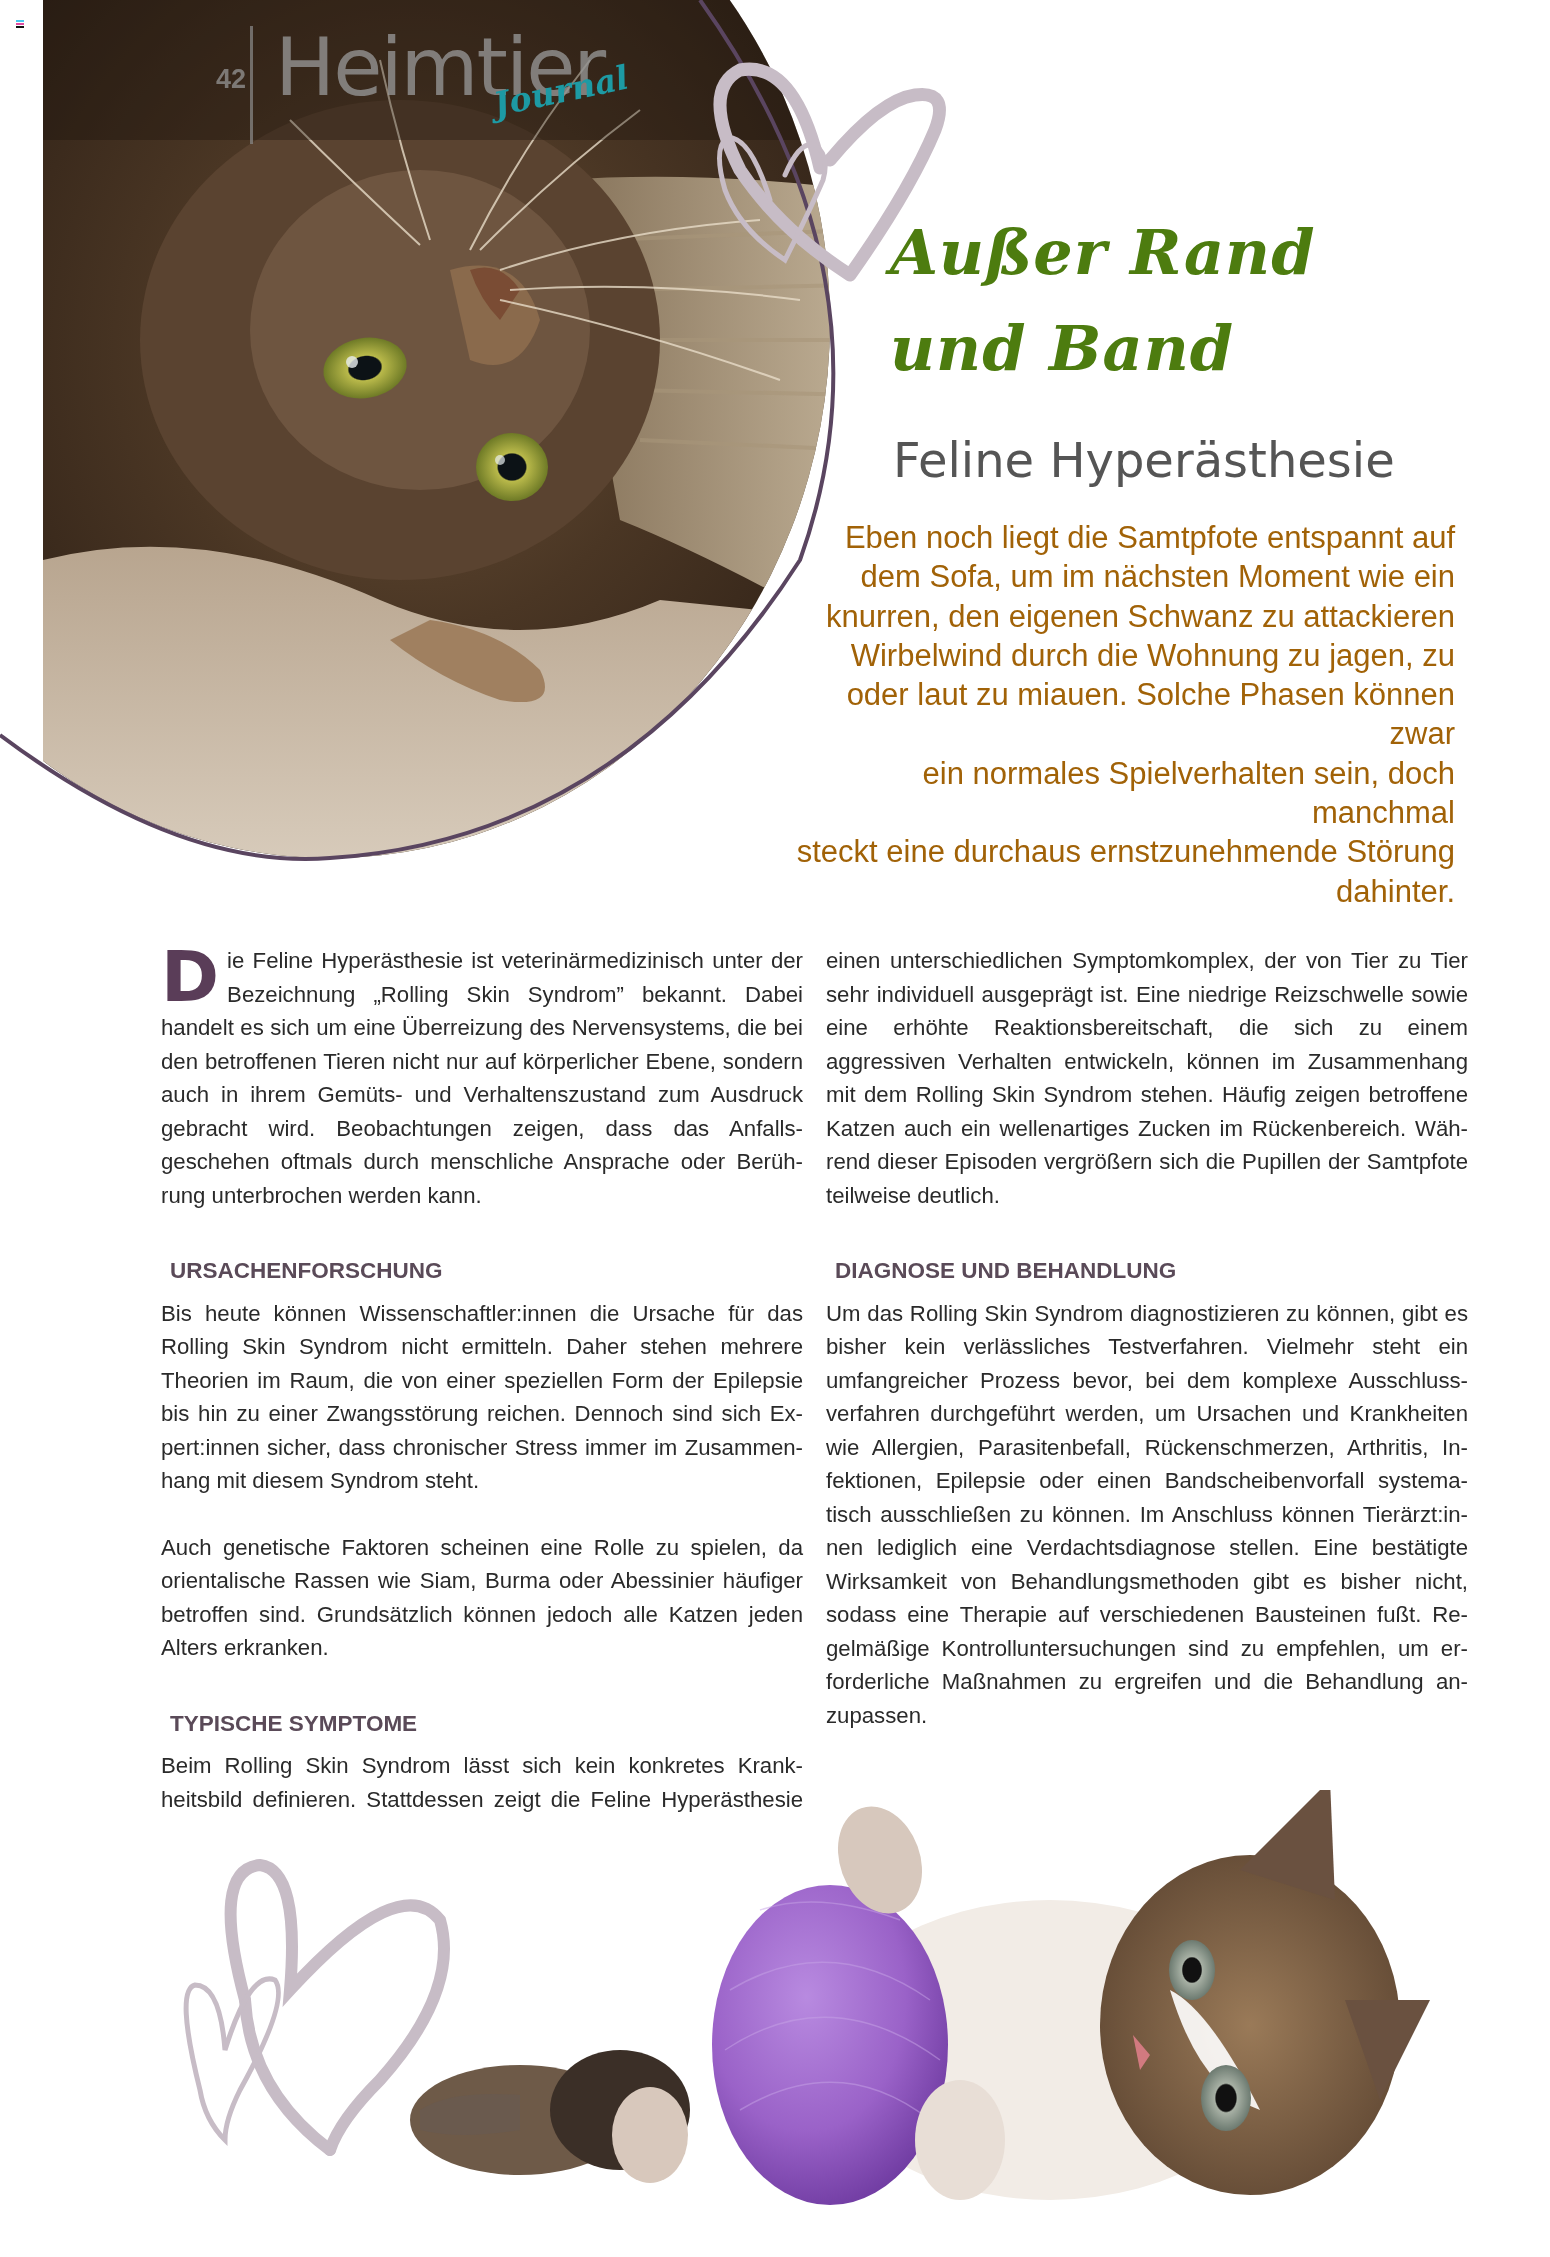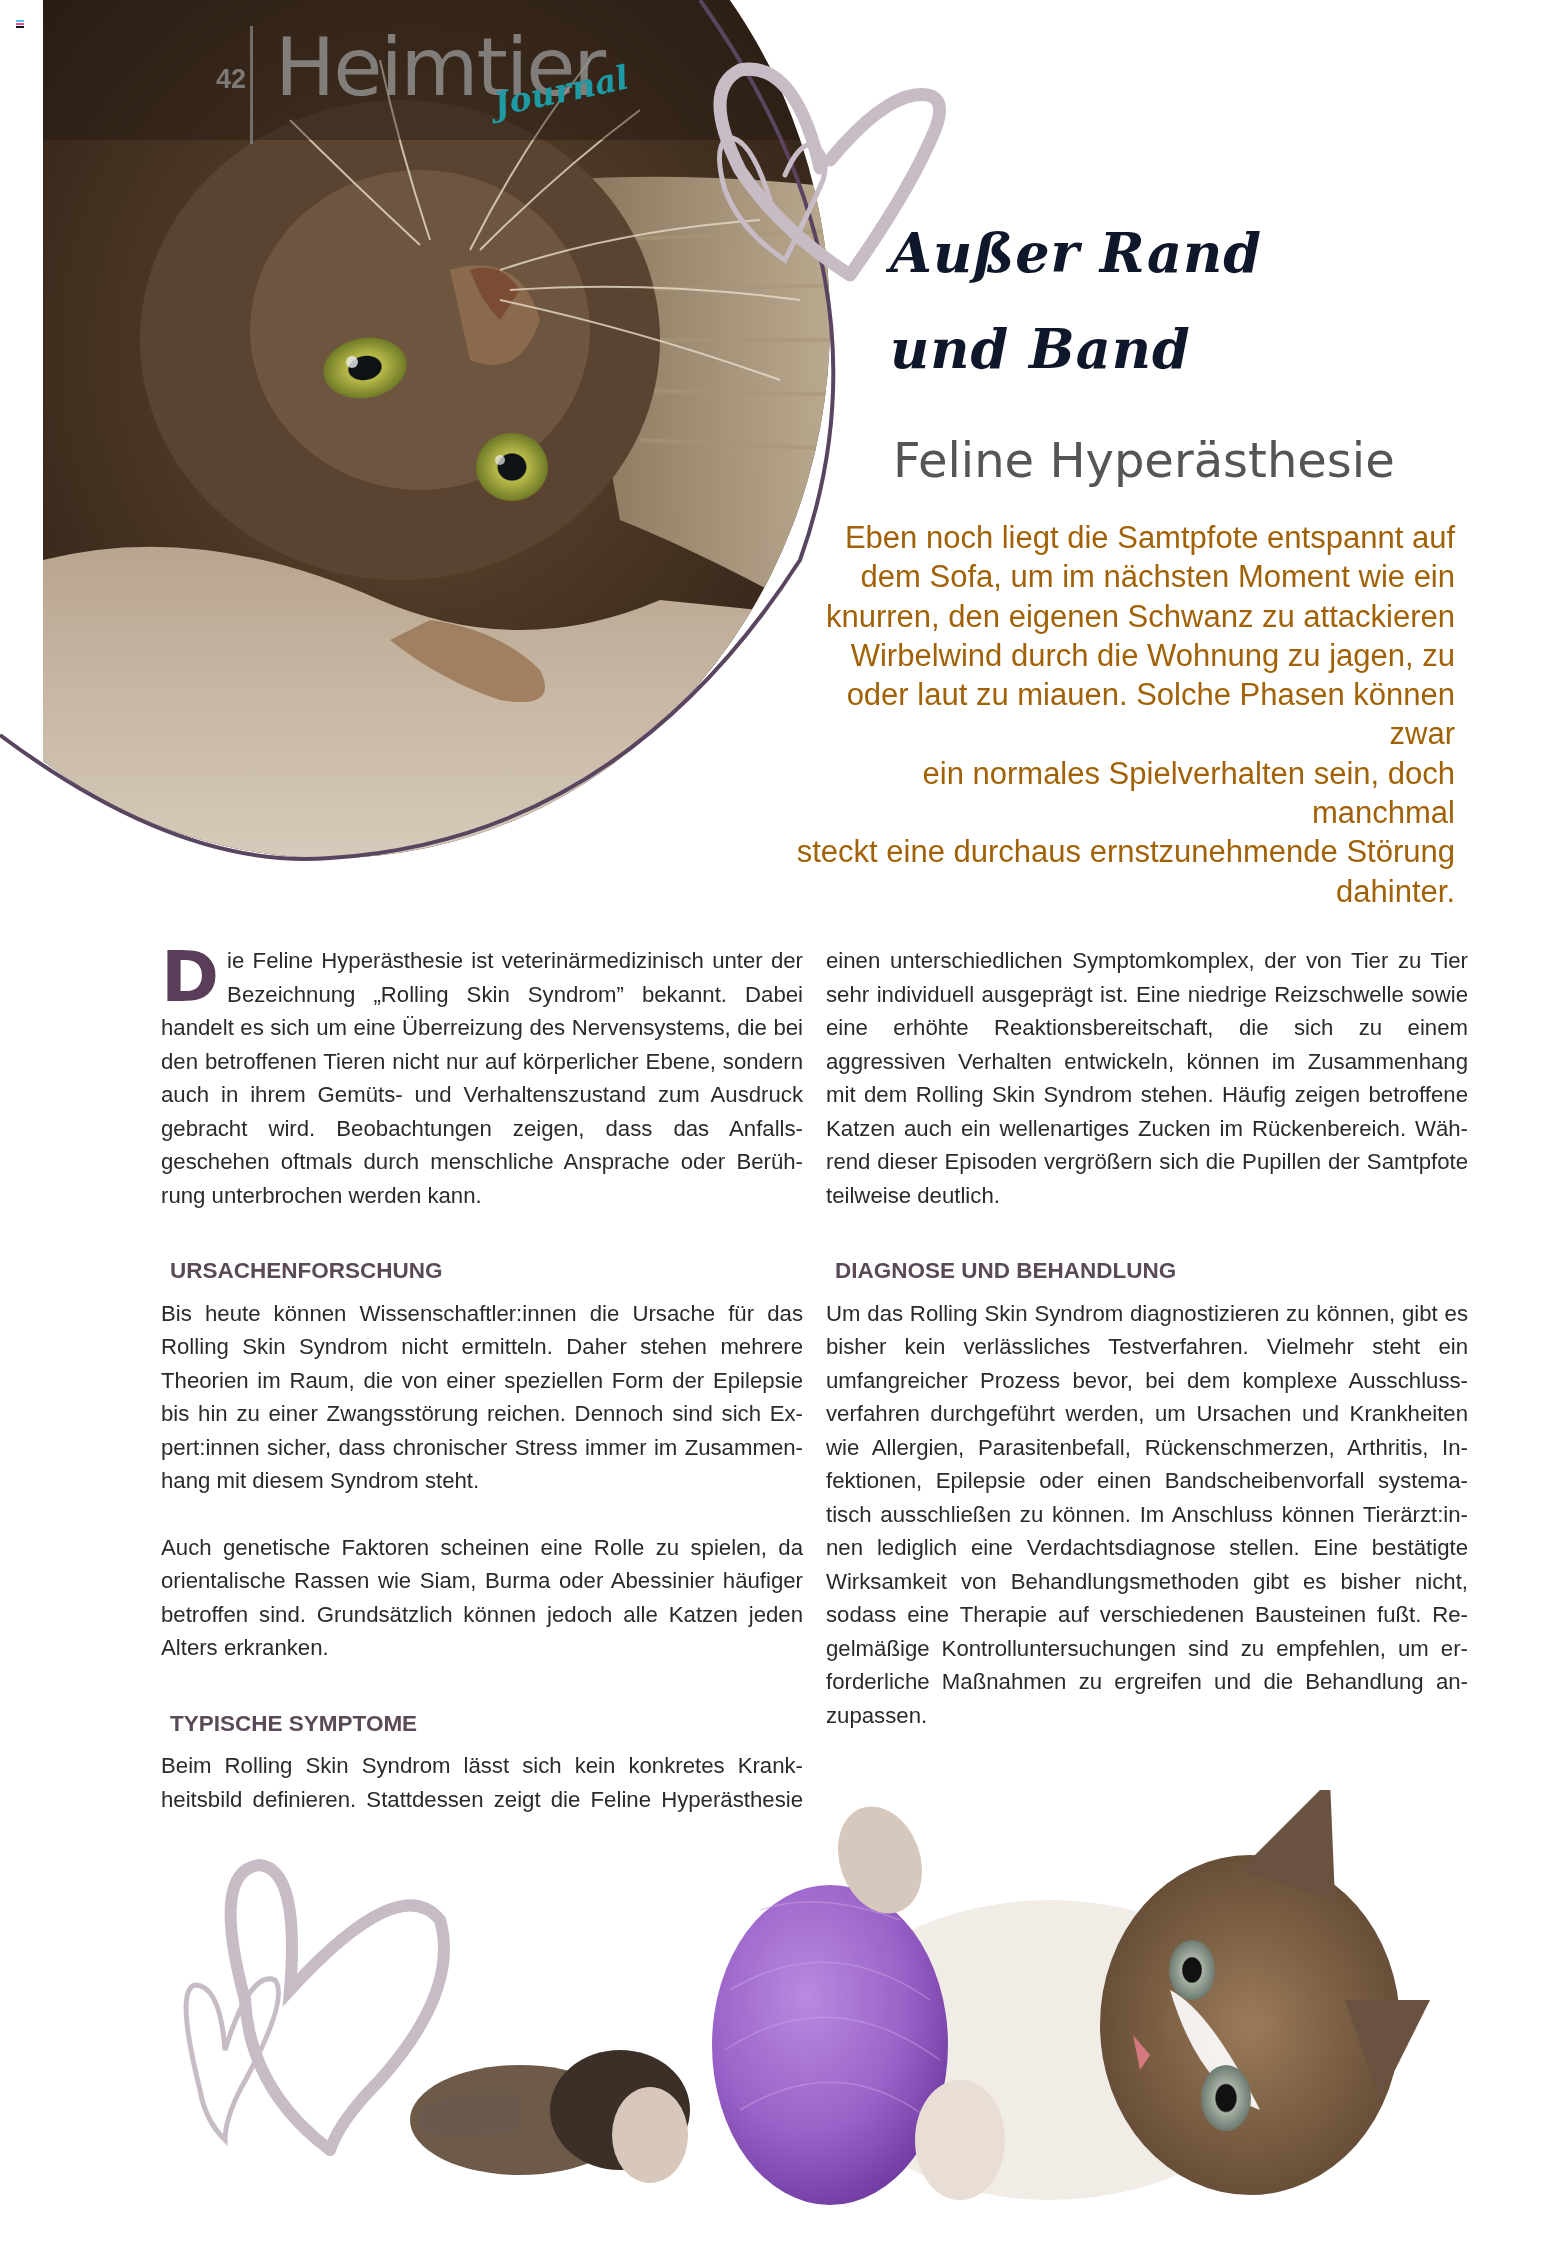--- a/index.html
+++ b/index.html
@@ -31,21 +31,21 @@
   }
   .mast-sub {
     position: absolute; left: 310px; top: 60px; font-size: 33px; color: #1d9aa4; font-style: italic; font-weight: bold;
     font-family: "DejaVu Serif", serif; transform: rotate(-12deg); transform-origin: left top;
   }
 
   
   .headline {
     position: absolute; left: 890px; top: 205px; width: 600px;
     font-family: "DejaVu Serif", serif; font-style: italic; font-weight: bold;
-    color: #0f172a; font-size: 54px; line-height: 96px; letter-spacing: 1px;
+    color: #4d7c0f; font-size: 62px; line-height: 96px; letter-spacing: 1px;
   }
   .subhead {
     position: absolute; left: 893px; top: 432px; font-size: 48px; color: #555555;
     font-family: "DejaVu Sans", sans-serif; letter-spacing: 0;
   }
   .lead {
     position: absolute; left: 790px; top: 518px; width: 665px;
     font-size: 31px; line-height: 39.3px; color: #a16207; text-align: justify;
     font-family: "Liberation Sans", sans-serif;
   }

